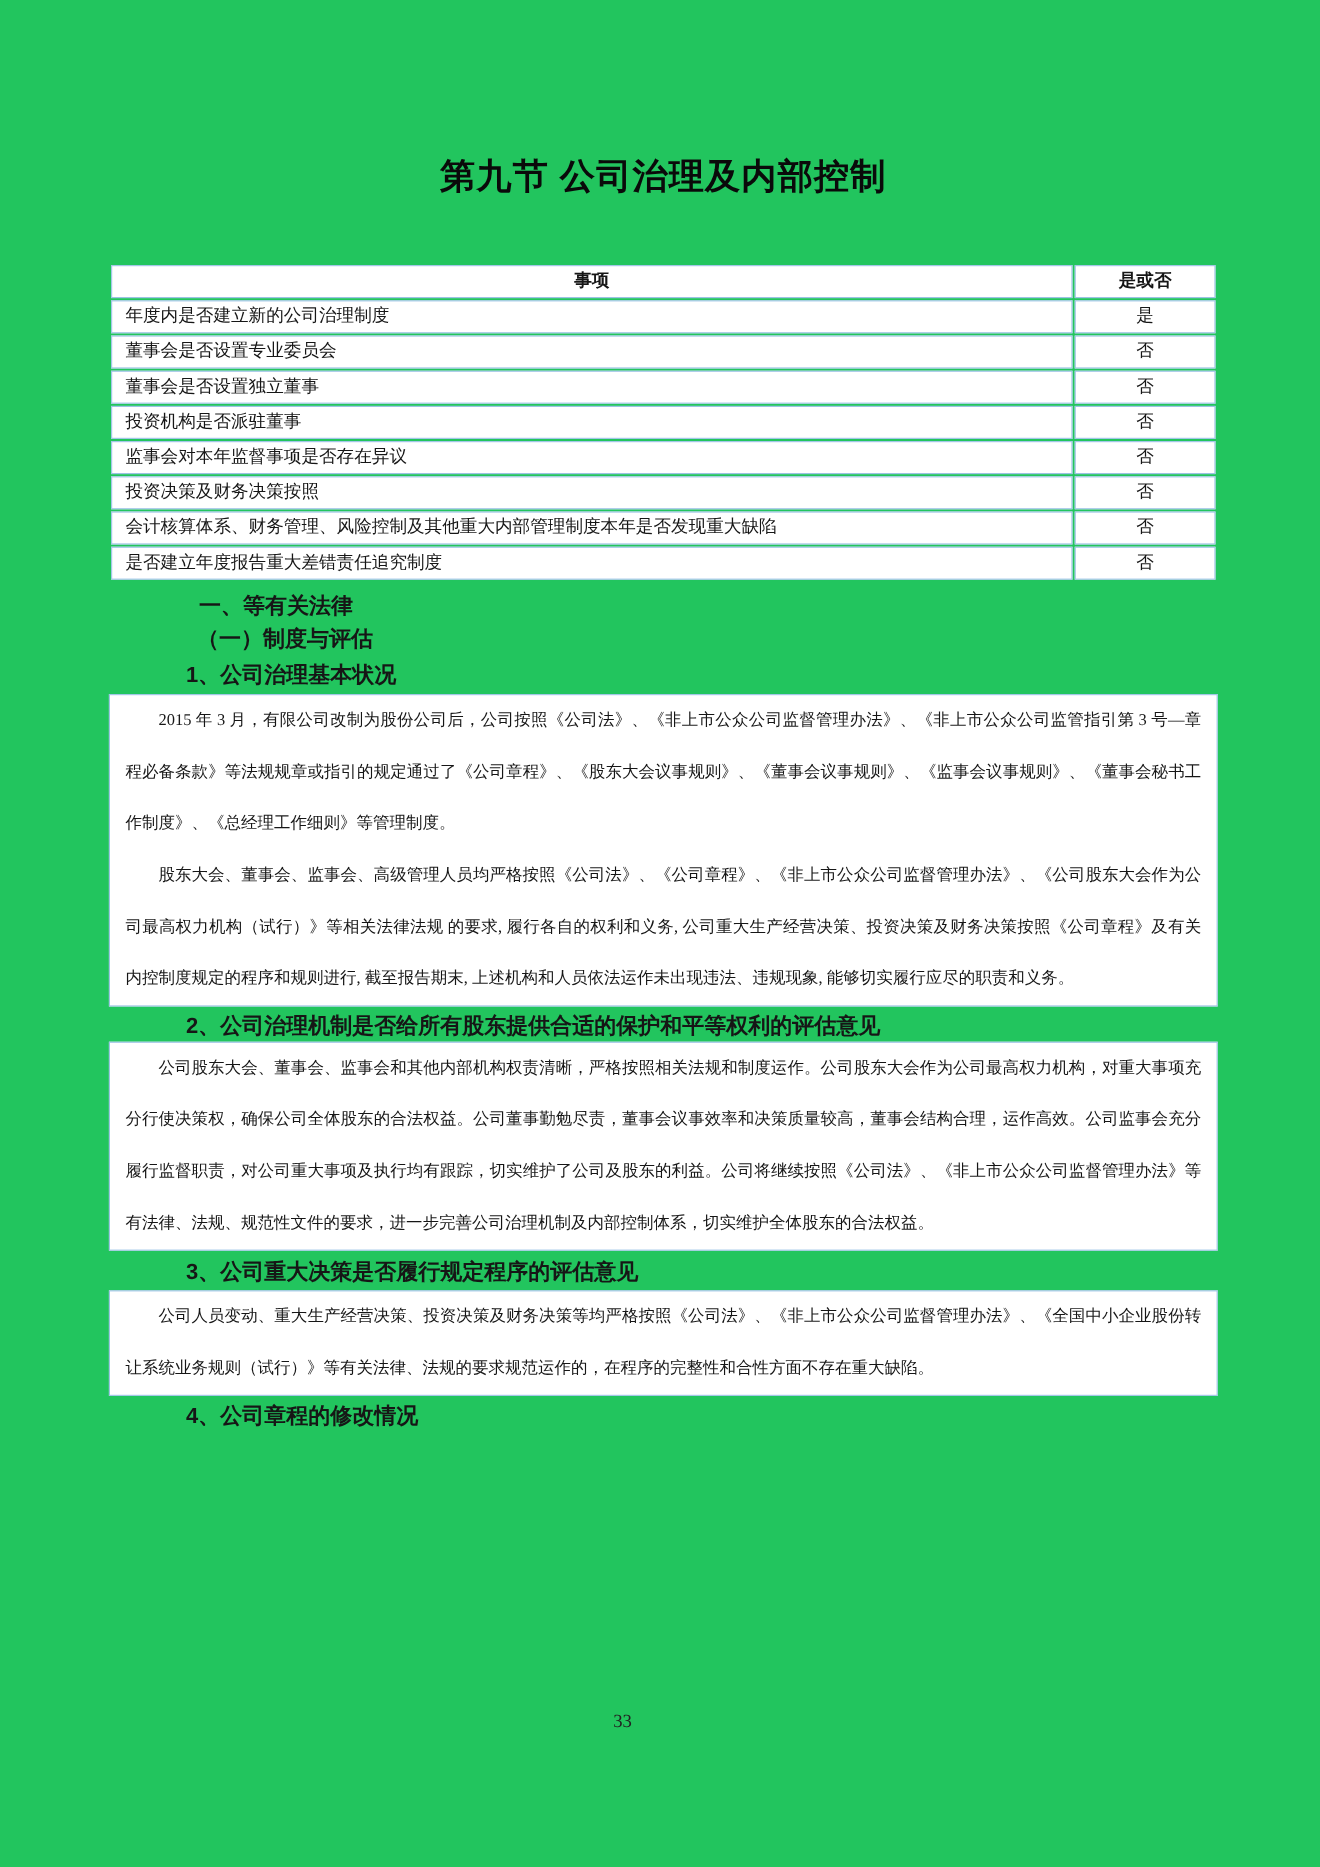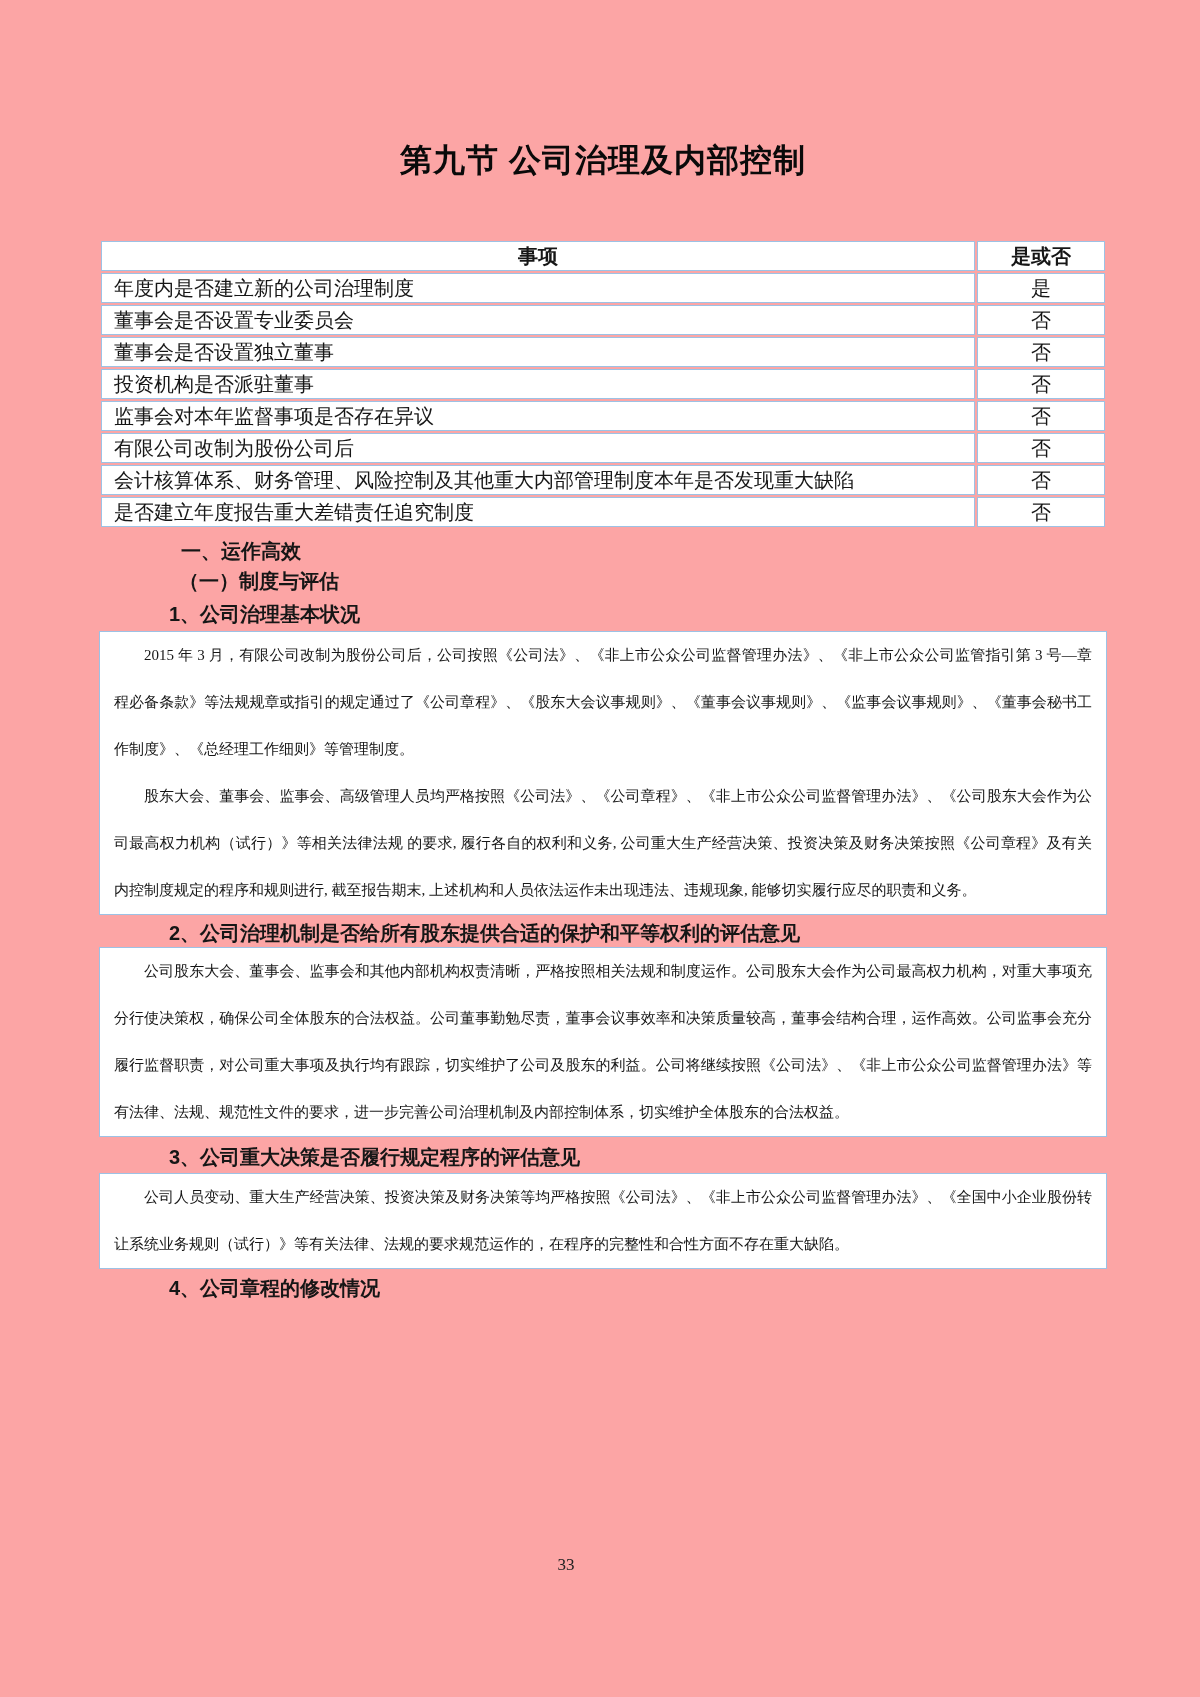--- a/index.html
+++ b/index.html
@@ -6,21 +6,21 @@
     --border:#9CC2E5;
     --text:#161616;
   }
   *{ box-sizing:border-box; margin:0; padding:0; }
   html,body{ background:#ffffff; }
   .page{
     position:relative;
     width:1200px;
     height:1697px;
     margin:0 auto;
-    background:#fca5a5;
+    background:#22c55e;
     font-family:"Liberation Serif", serif;
     color:var(--text);
     overflow:hidden;
     text-decoration:underline;
   }
   .content{
     position:absolute;
     left:99px;
     top:0;
     width:1008px;
@@ -33,21 +33,21 @@
     font-size:32px;
     line-height:44px;
     color:#0a0a0a;
     letter-spacing:1px;
   }
   table.gov-table{
     margin-top:57px;
     width:100%;
     border-collapse:separate;
     border-spacing:2px;
-    font-size:20px;
+    font-size:16px;
   }
   table.gov-table th,
   table.gov-table td{
     border:1px solid var(--border);
     background:#fff;
     line-height:22px;
     padding:3px 12px;
     font-weight:normal;
   }
   table.gov-table th{
@@ -131,35 +131,35 @@
         </tr>
         <tr>
           <td class="item">投资机构是否派驻董事</td>
           <td class="answer">否</td>
         </tr>
         <tr>
           <td class="item">监事会对本年监督事项是否存在异议</td>
           <td class="answer">否</td>
         </tr>
         <tr>
-          <td class="item">有限公司改制为股份公司后</td>
+          <td class="item">投资决策及财务决策按照</td>
           <td class="answer">否</td>
         </tr>
         <tr>
           <td class="item">会计核算体系、财务管理、风险控制及其他重大内部管理制度本年是否发现重大缺陷</td>
           <td class="answer">否</td>
         </tr>
         <tr>
           <td class="item">是否建立年度报告重大差错责任追究制度</td>
           <td class="answer">否</td>
         </tr>
       </tbody>
     </table>
 
-    <div class="h-heading h-l1">一、运作高效</div>
+    <div class="h-heading h-l1">一、等有关法律</div>
     <div class="h-heading h-l2">（一）制度与评估</div>
     <div class="h-heading h-sub">1、公司治理基本状况</div>
 
     <div class="text-box b1">
       <p>2015 年 3 月，有限公司改制为股份公司后，公司按照《公司法》、《非上市公众公司监督管理办法》、《非上市公众公司监管指引第 3 号—章程必备条款》等法规规章或指引的规定通过了《公司章程》、《股东大会议事规则》、《董事会议事规则》、《监事会议事规则》、《董事会秘书工作制度》、《总经理工作细则》等管理制度。</p>
       <p>股东大会、董事会、监事会、高级管理人员均严格按照《公司法》、《公司章程》、《非上市公众公司监督管理办法》、《公司股东大会作为公司最高权力机构（试行）》等相关法律法规 的要求, 履行各自的权利和义务, 公司重大生产经营决策、投资决策及财务决策按照《公司章程》及有关内控制度规定的程序和规则进行, 截至报告期末, 上述机构和人员依法运作未出现违法、违规现象, 能够切实履行应尽的职责和义务。</p>
     </div>
 
     <div class="h-heading h-sub2">2、公司治理机制是否给所有股东提供合适的保护和平等权利的评估意见</div>
     <div class="text-box b2">

